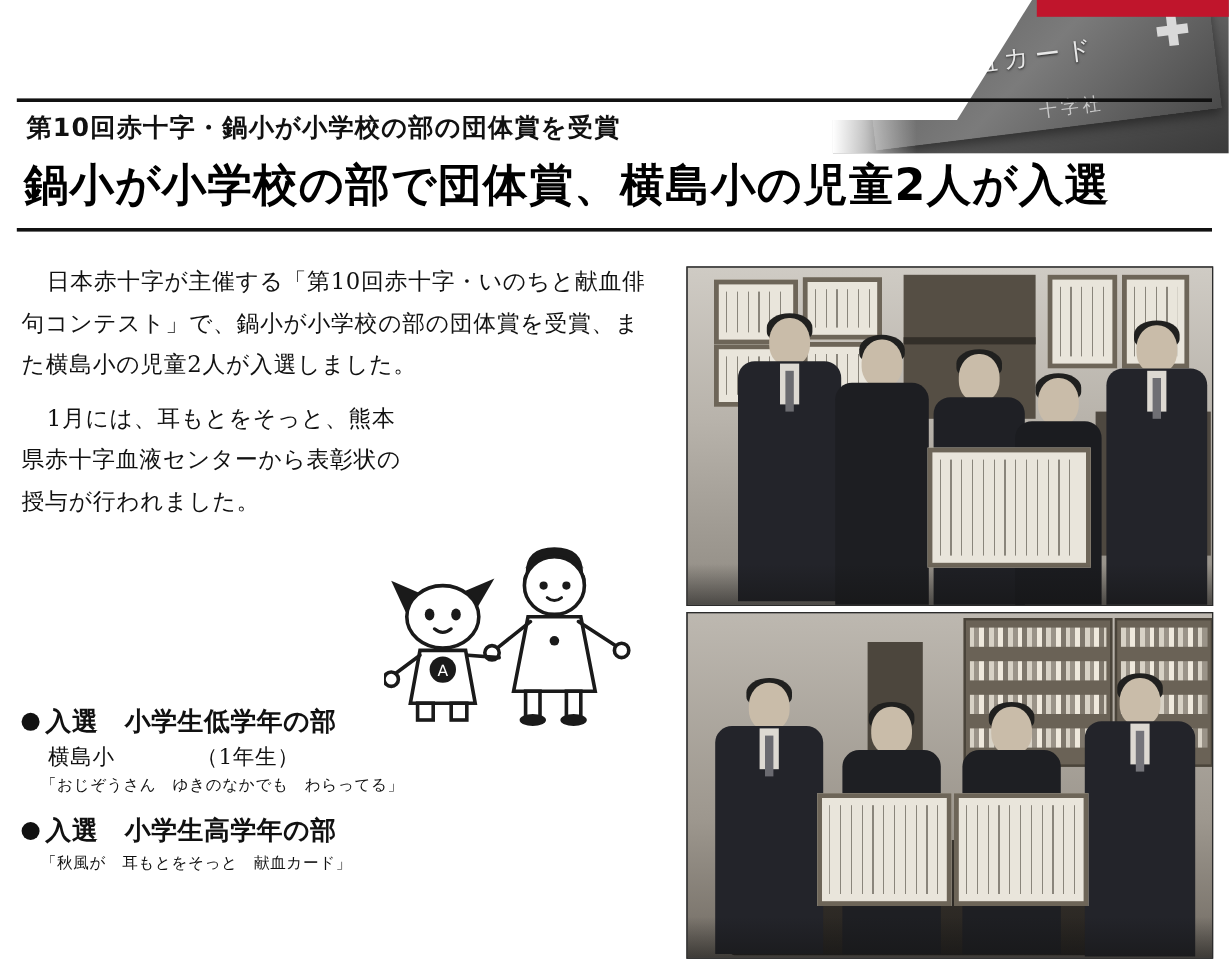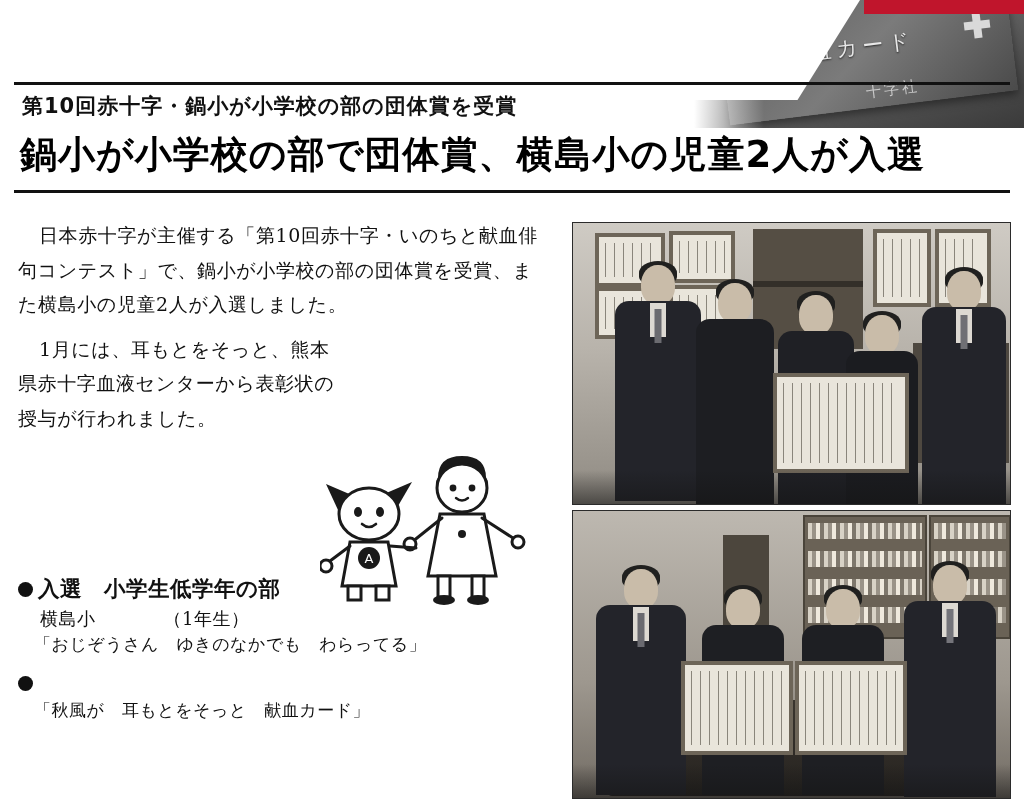--- a/index.html
+++ b/index.html
@@ -152,21 +152,21 @@
     text-indent: 21px;
     font-family: "DejaVu Serif", "Liberation Serif", serif;
   }
   .para.narrow {
     width: 320px;
   }
 
   
   .awards {
     position: absolute;
-    left: 18px; top: 574px;
+    left: 18px; top: 586px;
     width: 520px;
   }
   .award-head {
     font-size: 21.5px;
     font-weight: bold;
     font-family: "DejaVu Sans", "Liberation Sans", sans-serif;
     margin: 0 0 4px 0;
     letter-spacing: 0.5px;
   }
   .award-head .bullet {
@@ -182,21 +182,21 @@
     font-family: "DejaVu Serif", "Liberation Serif", serif;
     margin: 0 0 2px 0;
     padding-left: 22px;
     letter-spacing: 0.5px;
   }
   .award-line .grade {
     display: inline-block;
     margin-left: 68px;
   }
   .award-haiku {
-    font-size: 17px;
+    font-size: 13px;
     font-family: Liberation Mono, monospace;
     margin: 0 0 14px 0;
     padding-left: 16px;
     letter-spacing: 0.5px;
   }
 
   
   .mascot {
     position: absolute;
     left: 320px; top: 448px;
@@ -375,21 +375,21 @@
 <div class="awards">
   <p class="award-head">
     <span class="bullet"></span><span>入選　小学生低学年の部</span>
   </p>
   <p class="award-line">
     <span>横島小</span><span class="grade">（1年生）</span>
   </p>
   <p class="award-haiku">「おじぞうさん　ゆきのなかでも　わらってる」</p>
 
   <p class="award-head">
-    <span class="bullet"></span>
+    <span class="bullet"></span><span>入選　小学生高学年の部</span>
   </p>
   <p class="award-haiku">「秋風が　耳もとをそっと　献血カード」</p>
 </div>
 
 <div class="photo" id="photo-top">
   <div class="ph-wall"></div>
 
   <div class="ph-frame" style="left:22px; top:10px; width:62px; height:46px;">
       <div class="ph-lines"></div>
     </div>

